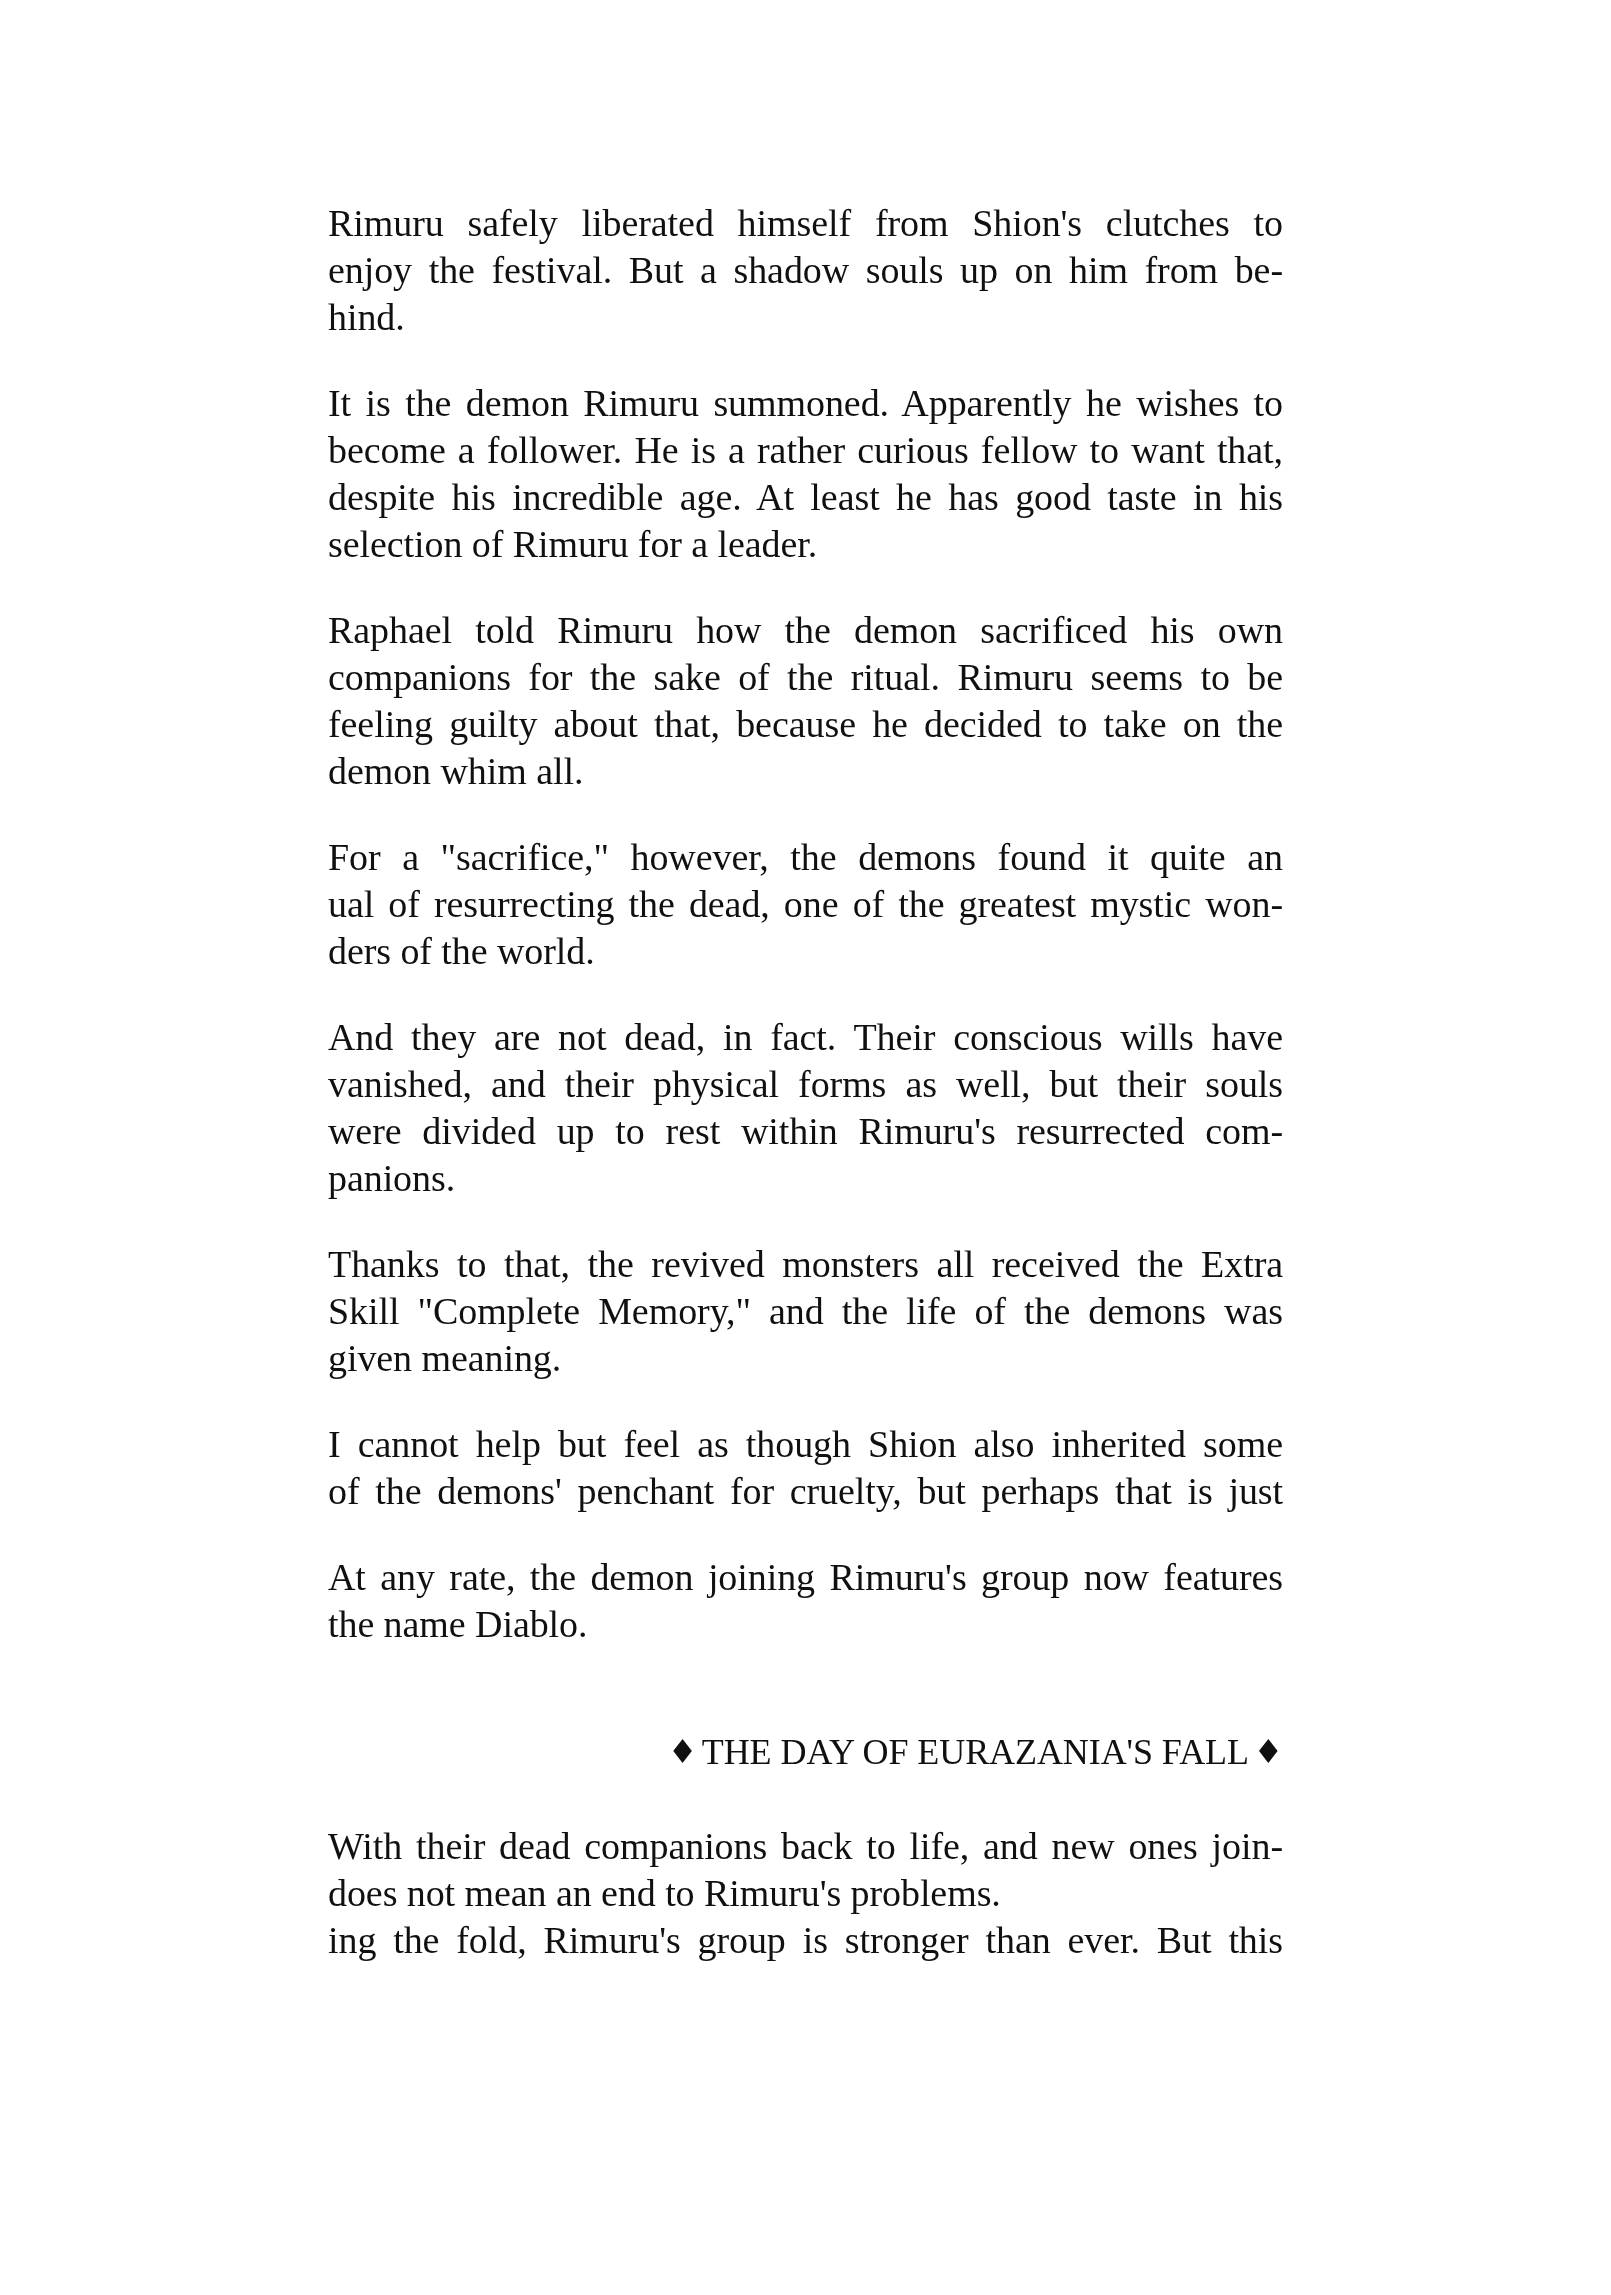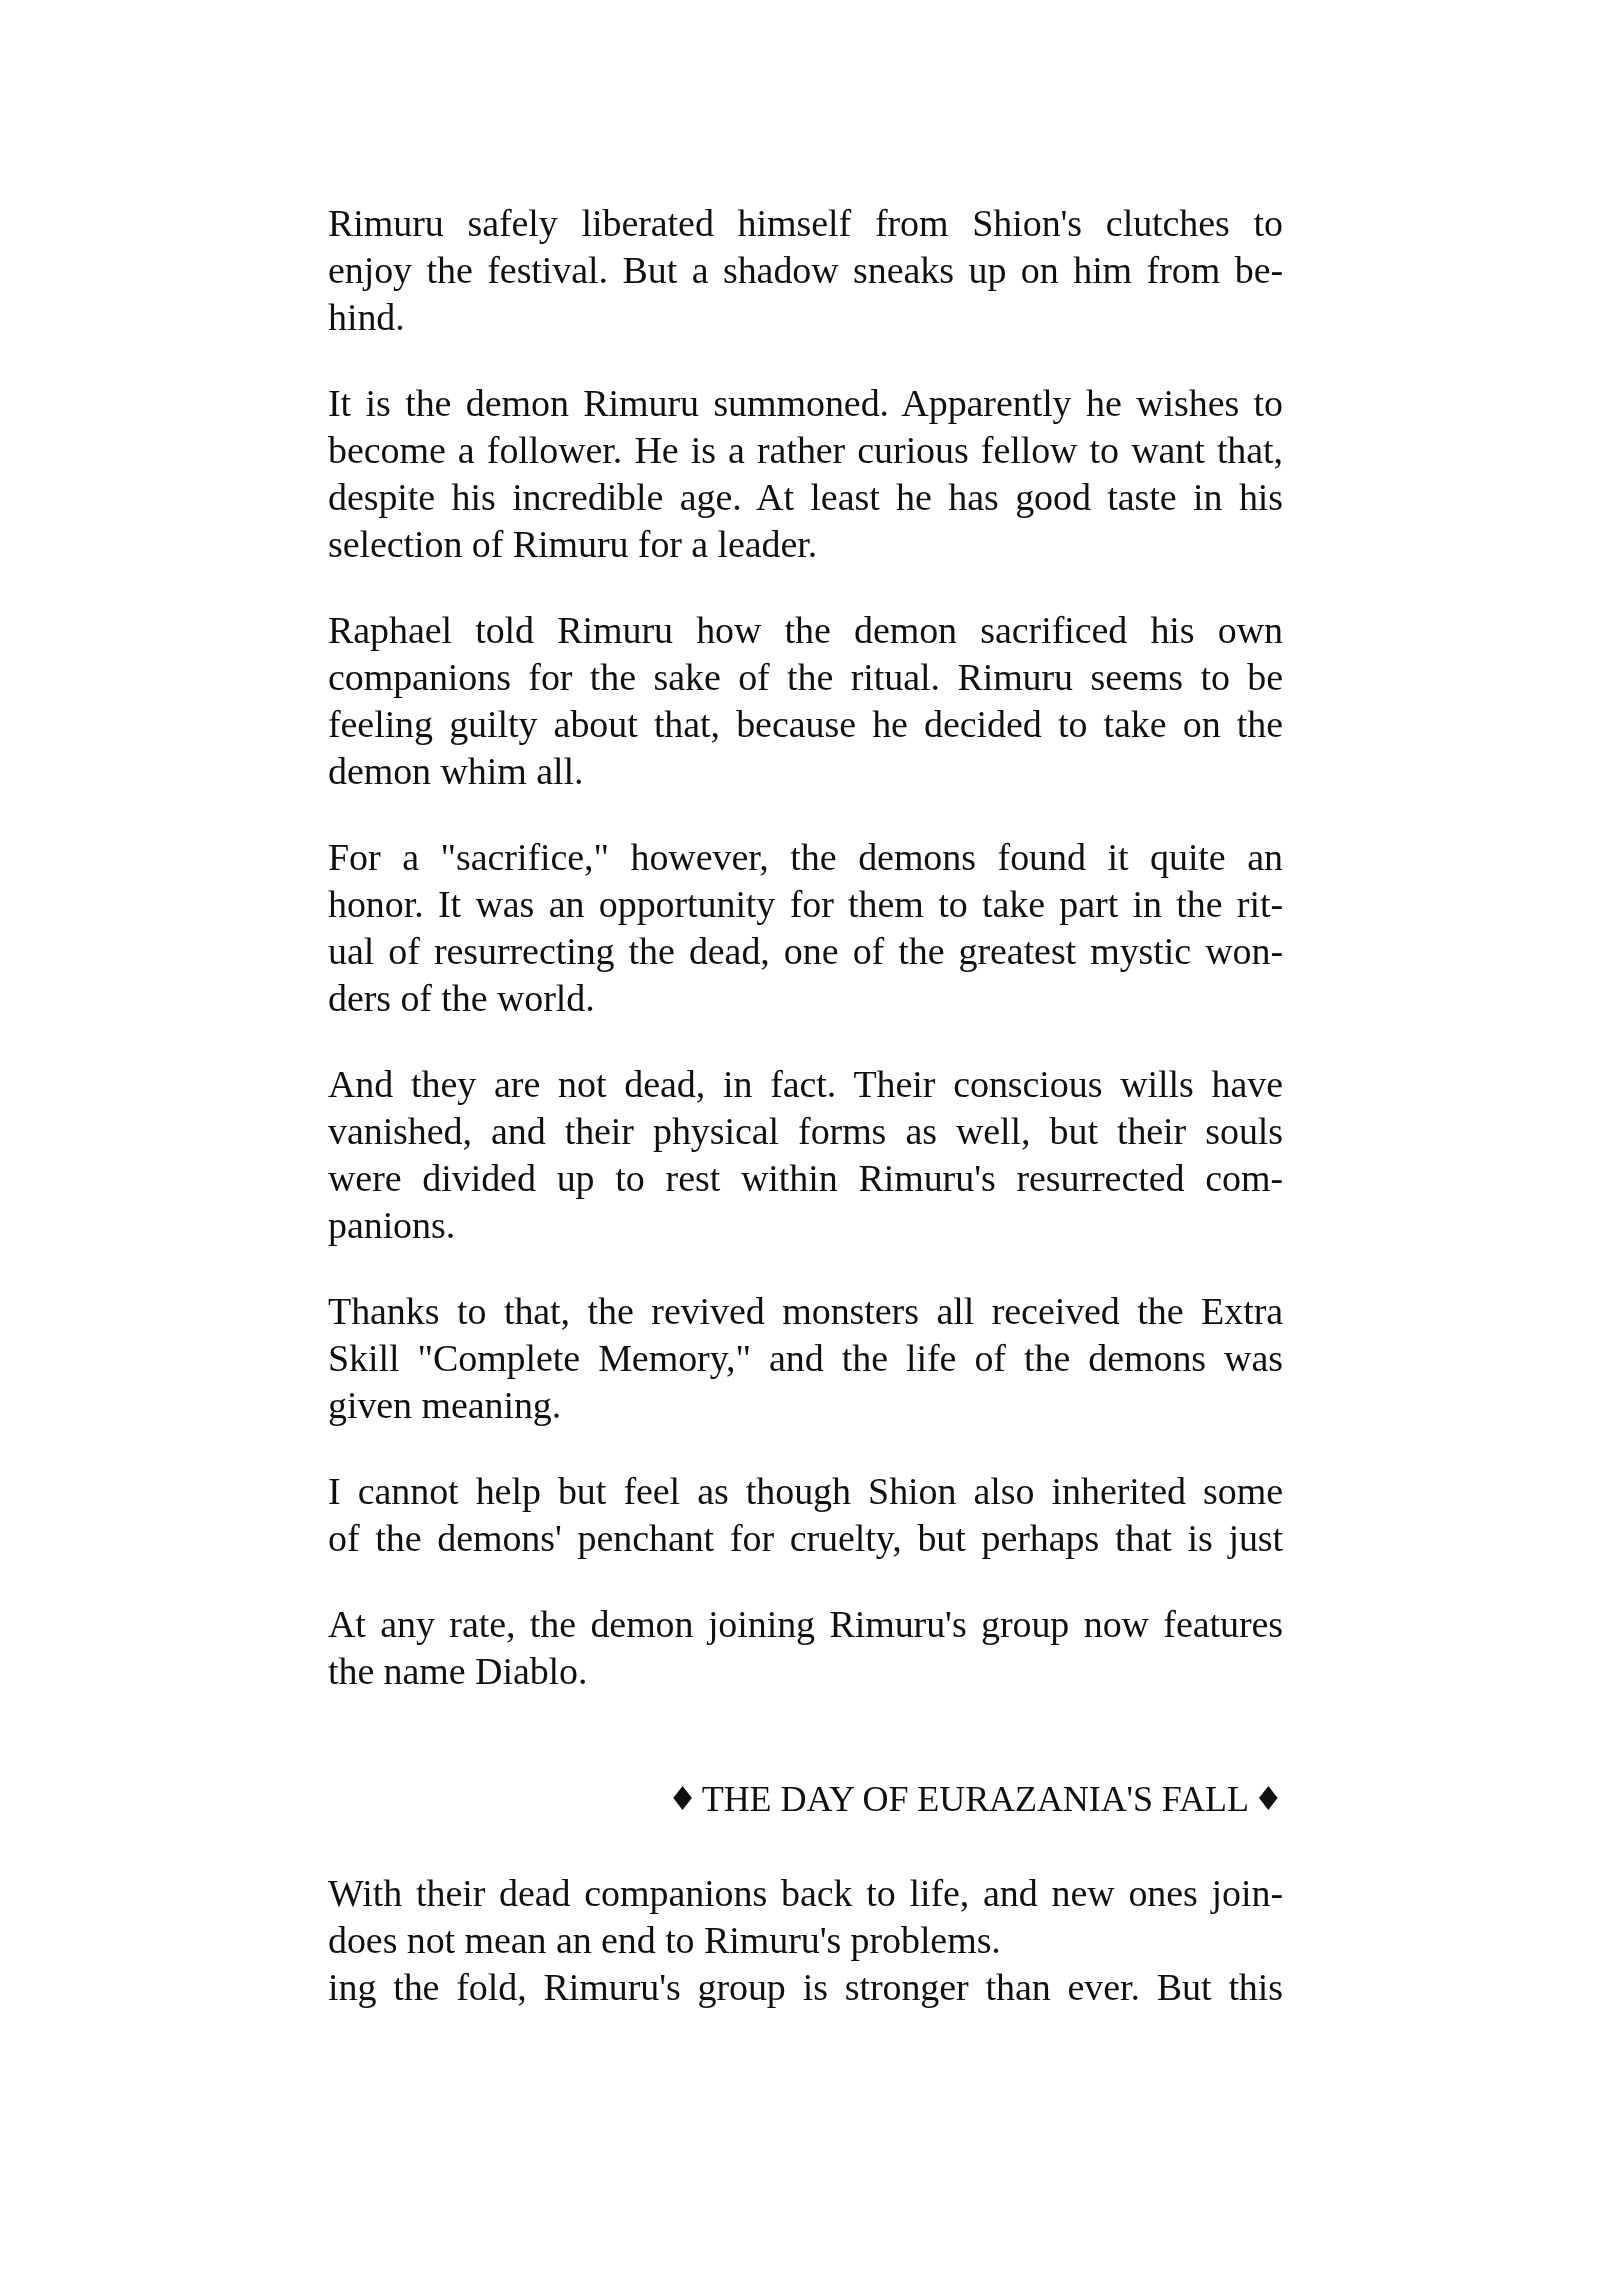--- a/index.html
+++ b/index.html
@@ -61,38 +61,37 @@
   .ornament.left  { margin-right: 4.5px; }
   .ornament.right { margin-left: 4.5px; }
 </style>
 </head>
 <body>
 
 <main class="page">
   <section class="content" id="content">
       <p class="para">
         <span class="line">Rimuru safely liberated himself from Shion's clutches to</span>
-        <span class="line">enjoy the festival. But a shadow sneaks up on him from be-</span>
+        <span class="line">enjoy the festival. But a shadow souls up on him from be-</span>
         <span class="line last">hind.</span>
       </p>
       <p class="para">
         <span class="line">It is the demon Rimuru summoned. Apparently he wishes to</span>
         <span class="line">become a follower. He is a rather curious fellow to want that,</span>
         <span class="line">despite his incredible age. At least he has good taste in his</span>
         <span class="line last">selection of Rimuru for a leader.</span>
       </p>
       <p class="para">
         <span class="line">Raphael told Rimuru how the demon sacrificed his own</span>
         <span class="line">companions for the sake of the ritual. Rimuru seems to be</span>
         <span class="line">feeling guilty about that, because he decided to take on the</span>
         <span class="line last">demon whim all.</span>
       </p>
       <p class="para">
         <span class="line">For a "sacrifice," however, the demons found it quite an</span>
-        <span class="line">honor. It was an opportunity for them to take part in the rit-</span>
         <span class="line">ual of resurrecting the dead, one of the greatest mystic won-</span>
         <span class="line last">ders of the world.</span>
       </p>
       <p class="para">
         <span class="line">And they are not dead, in fact. Their conscious wills have</span>
         <span class="line">vanished, and their physical forms as well, but their souls</span>
         <span class="line">were divided up to rest within Rimuru's resurrected com-</span>
         <span class="line last">panions.</span>
       </p>
       <p class="para">

